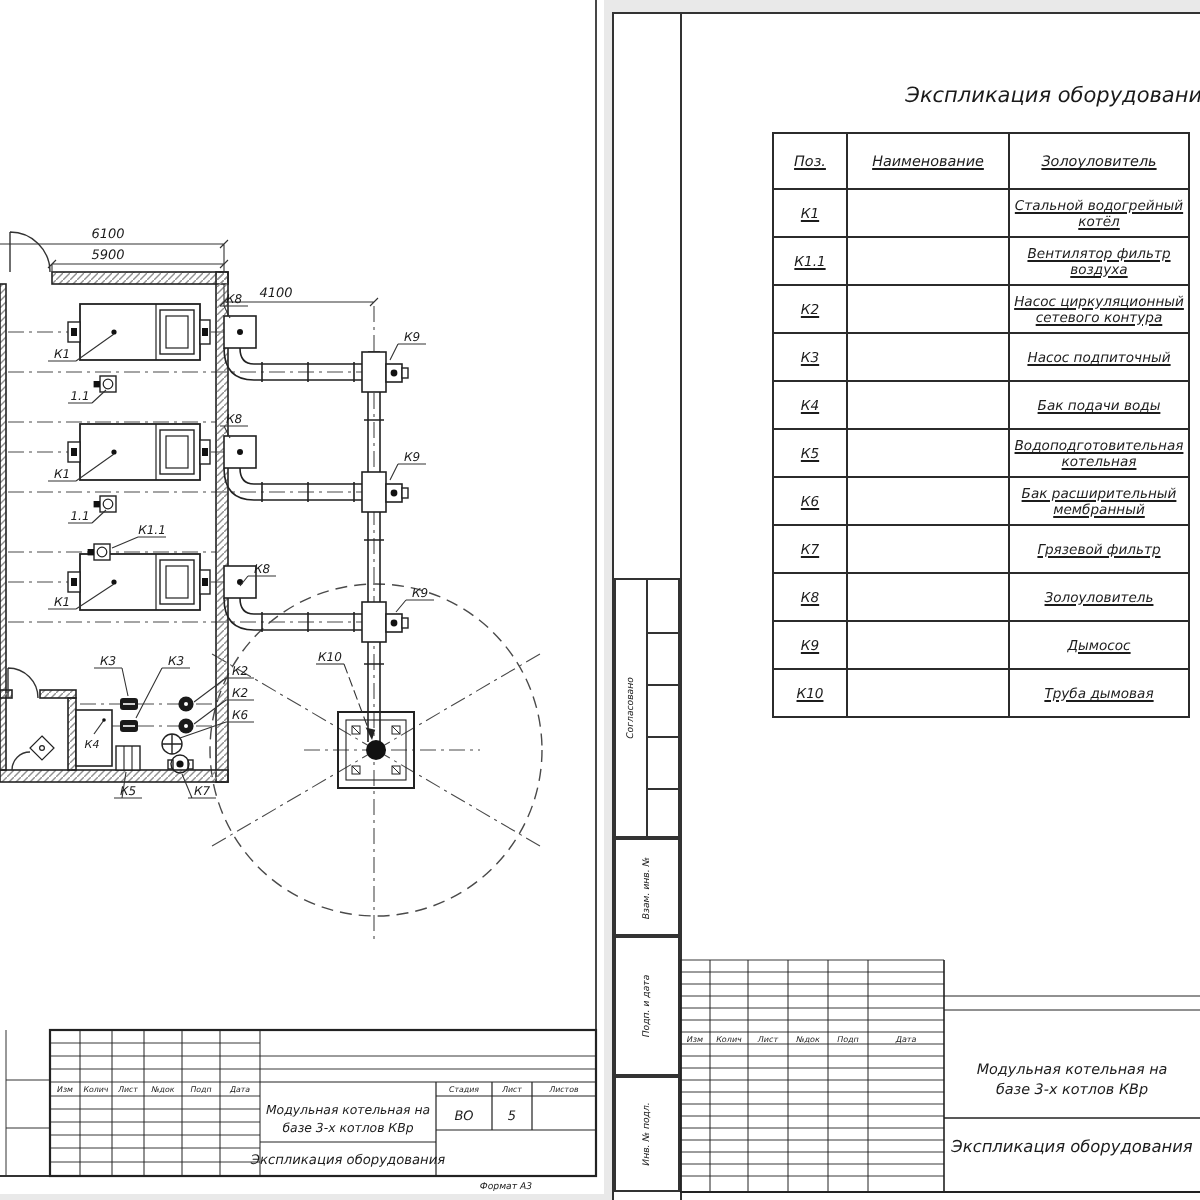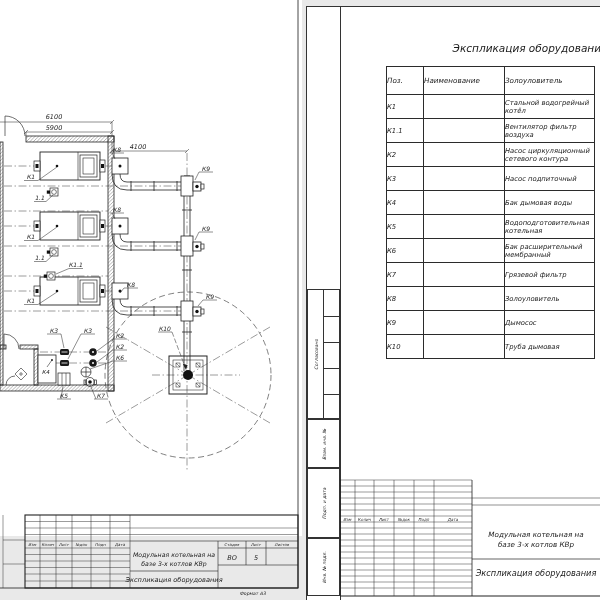--- a/index.html
+++ b/index.html
@@ -1,30 +1,30 @@
 <!DOCTYPE html>
 <html><head>
 <meta charset="utf-8">
 <style>
   html,body{margin:0;padding:0;}
   body{width:600px;height:600px;position:relative;background:#e9e9e9;
        font-family:"DejaVu Sans",sans-serif;overflow:hidden;}
   .sheet{position:absolute;background:#fff;}
-  #sheet-left{left:0;top:0;width:302px;height:536px;}
+  #sheet-left{left:0;top:0;width:302px;height:597px;}
   #sheet-right{left:306px;top:6px;width:294px;height:594px;
        border-left:1.2px solid #333;border-top:1.2px solid #333;box-sizing:border-box;}
   svg text{font-family:"DejaVu Sans",sans-serif;font-style:italic;fill:#1c1c1c;}
   
   .inner-frame{position:absolute;left:33px;top:0;bottom:0;width:0;border-left:1px solid #333;}
   .table-title{position:absolute;left:138px;top:35px;width:170px;text-align:center;
        font:italic 10.5px "DejaVu Sans",sans-serif;color:#1a1a1a;}
   table.spec{position:absolute;left:79px;top:59px;border-collapse:collapse;
        border:1.5px solid #222;table-layout:fixed;}
-  table.spec th,table.spec td{border:0.8px solid #2b2b2b;text-align:left;vertical-align:middle;
-       padding:0;color:#1c1c1c;font:italic 6.8px "DejaVu Sans",sans-serif;overflow:hidden;}
+  table.spec th,table.spec td{border:0.8px solid #2b2b2b;text-align:center;vertical-align:middle;
+       padding:0;color:#1c1c1c;font:italic 6.8px "DejaVu Sans",sans-serif;overflow:hidden;text-decoration:underline;}
   table.spec th{font:italic 7.2px "DejaVu Sans",sans-serif;font-weight:normal;height:27px;}
   table.spec td{height:23px;}
   .w-pos{width:37px}.w-mark{width:81px}.w-name{width:90px}
   .stamp{position:absolute;left:0;width:33px;border:0.9px solid #333;box-sizing:border-box;}
   .vtext{position:absolute;left:50%;top:50%;transform:translate(-50%,-50%) rotate(-90deg);
        white-space:nowrap;font:italic 4.6px "DejaVu Sans",sans-serif;color:#222;}
   .agreed-label{position:absolute;left:0;top:0;width:15px;height:100%;border-right:0.7px solid #333;}
   .hrow{position:absolute;left:15px;right:0;height:0;border-top:0.6px solid #333;}
   #tb-right-svg{position:absolute;left:33px;top:470px;}
 </style>
@@ -285,21 +285,21 @@
       </td>
     </tr>
     <tr>
       <td>К3</td>
       <td></td>
       <td>Насос подпиточный</td>
     </tr>
     <tr>
       <td>К4</td>
       <td></td>
-      <td>Бак дымовая воды</td>
+      <td>Бак подачи воды</td>
     </tr>
     <tr>
       <td>К5</td>
       <td></td>
       <td>Водоподготовительная котельная</td>
     </tr>
     <tr>
       <td>К6</td>
       <td></td>
       <td>Бак расширительный мембранный</td>

